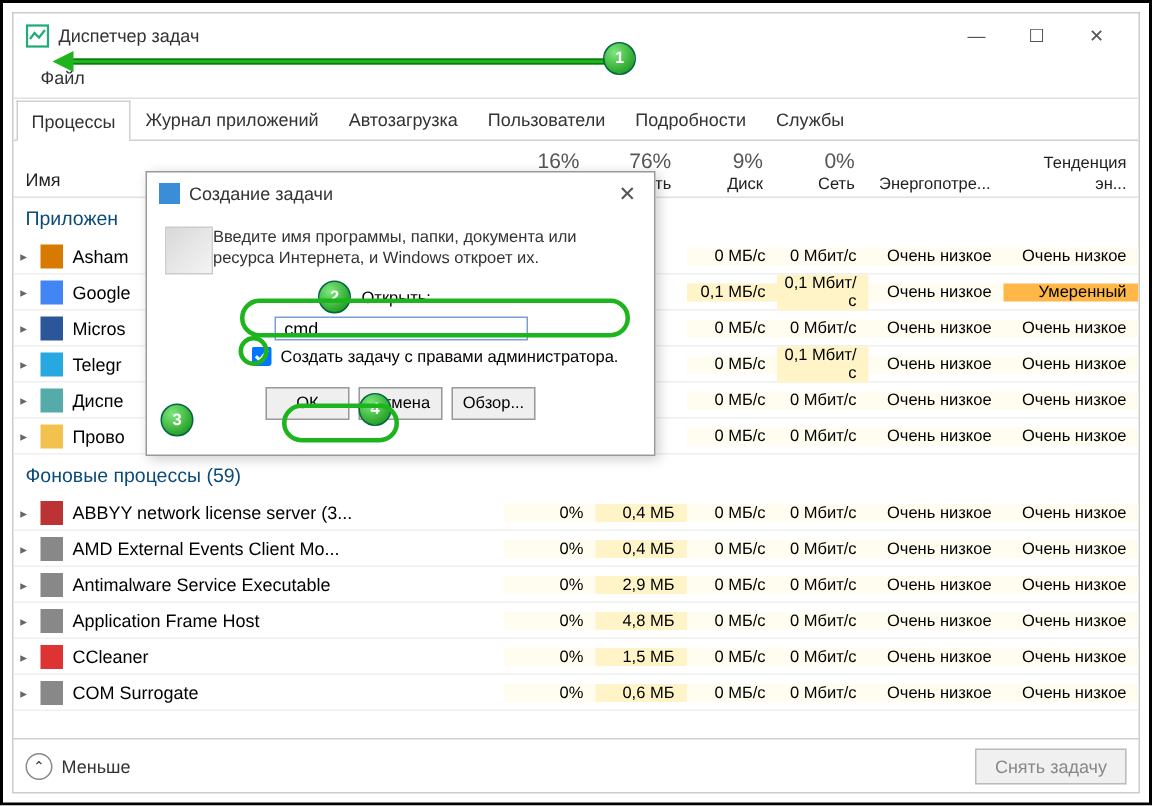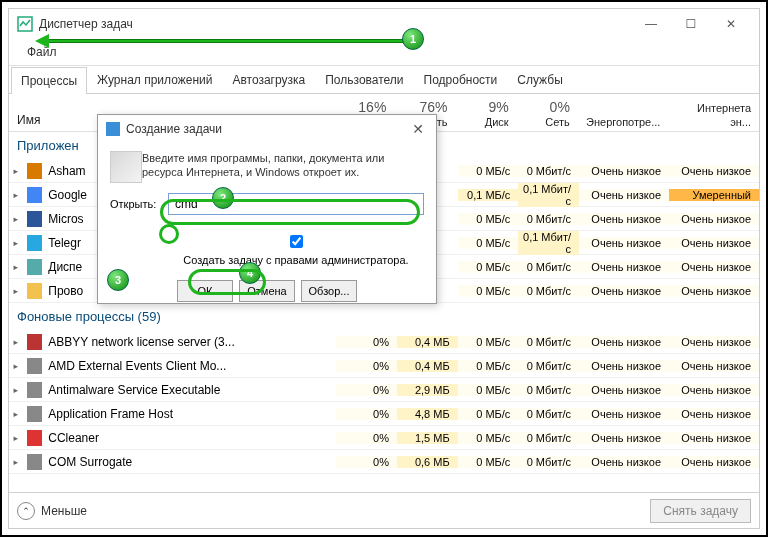--- a/index.html
+++ b/index.html
@@ -41,24 +41,24 @@
 .footer .endbtn { padding: 4px 12px; border: 1px solid #bbb; background: #f0f0f0; color: #888; font-size: 12px; }
 .dialog { position: absolute; left: 95px; top: 112px; width: 340px; height: 190px; background: #fff; border: 1px solid #999; box-shadow: 2px 2px 8px rgba(0,0,0,0.2); z-index: 100; }
 .dialog .dtitle { display: flex; align-items: center; height: 28px; padding: 0 8px; }
 .dialog .dtitle .dico { width: 14px; height: 14px; margin-right: 6px; background: #3a8ed8; }
 .dialog .dtitle .dtxt { flex: 1; font-size: 12px; color: #333; }
 .dialog .dtitle .dclose { font-size: 14px; color: #555; padding: 0 4px; }
 .dialog .dbody { padding: 8px 12px; }
 .dialog .ddesc { display: flex; margin-bottom: 10px; }
 .dialog .runico { width: 32px; height: 32px; background: linear-gradient(135deg, #d8d8d8, #f4f4f4); border: 1px solid #ccc; flex-shrink: 0; }
 .dialog .dtext { font-size: 11px; color: #333; line-height: 1.3; }
-.dialog .inrow { display: flex; align-items: center; gap: 6px; margin-bottom: 20px; }
+.dialog .inrow { display: flex; align-items: center; gap: 6px; margin-bottom: 4px; flex-direction: column; }
 .dialog .inlbl { font-size: 11px; width: 52px; }
 .dialog .combo { flex: 1; border: 1px solid #7a9fd4; height: 22px; padding: 0 6px; font-size: 12px; }
-.dialog .chkrow { display: flex; align-items: center; gap: 6px; margin-left: 58px; margin-bottom: 14px; flex-direction: column; }
+.dialog .chkrow { display: flex; align-items: center; gap: 6px; margin-left: 58px; margin-bottom: 14px; }
 .dialog .chkrow input { width: 13px; height: 13px; }
 .dialog .chkrow label { font-size: 11px; }
 .dialog .btns { display: flex; justify-content: center; gap: 6px; }
 .dialog .btn { width: 56px; height: 22px; border: 1px solid #999; background: #efefef; font-size: 11px; display: flex; align-items: center; justify-content: center; }
 .marker { position: absolute; width: 22px; height: 22px; border-radius: 50%; background: radial-gradient(circle at 35% 30%, #7de87d, #0a8a0a); border: 1px solid #064; z-index: 200; display: flex; align-items: center; justify-content: center; color: #fff; font-size: 11px; font-weight: bold; }
 .arrow { position: absolute; height: 4px; background: #1db41d; border: 1px solid #0a7a0a; z-index: 150; }
 .arrowhead { position: absolute; width: 0; height: 0; border-top: 7px solid transparent; border-bottom: 7px solid transparent; border-right: 14px solid #1db41d; z-index: 151; }
 .oval { position: absolute; border: 3px solid #1db41d; border-radius: 14px; z-index: 200; background: transparent; }
 svg.mini { width: 16px; height: 16px; }
 </style>
@@ -98,21 +98,21 @@
   </div>
 
   <div class="grid">
     <div class="headrow">
       <div class="hname">Имя</div>
       <div class="hcol"><span class="pct">16%</span><span class="lbl">ЦП</span></div>
       <div class="hcol"><span class="pct">76%</span><span class="lbl">Память</span></div>
       <div class="hcol"><span class="pct">9%</span><span class="lbl">Диск</span></div>
       <div class="hcol"><span class="pct">0%</span><span class="lbl">Сеть</span></div>
       <div class="hcolw"><span class="lbl">Энергопотре...</span></div>
-      <div class="hcolw"><span class="lbl">Интернета эн...</span></div>
+      <div class="hcolw"><span class="lbl">Тенденция эн...</span></div>
     </div>
 
     <div class="section">Приложен</div>
     <div id="apps-rows">
           <div class="row">
             <span class="exp">▸</span>
     <span class="ico" style="background:#d97a00;"></span>
     <span class="name">Asham</span>
             <div class="cell heat0"></div>
             <div class="cell heat0"></div>

